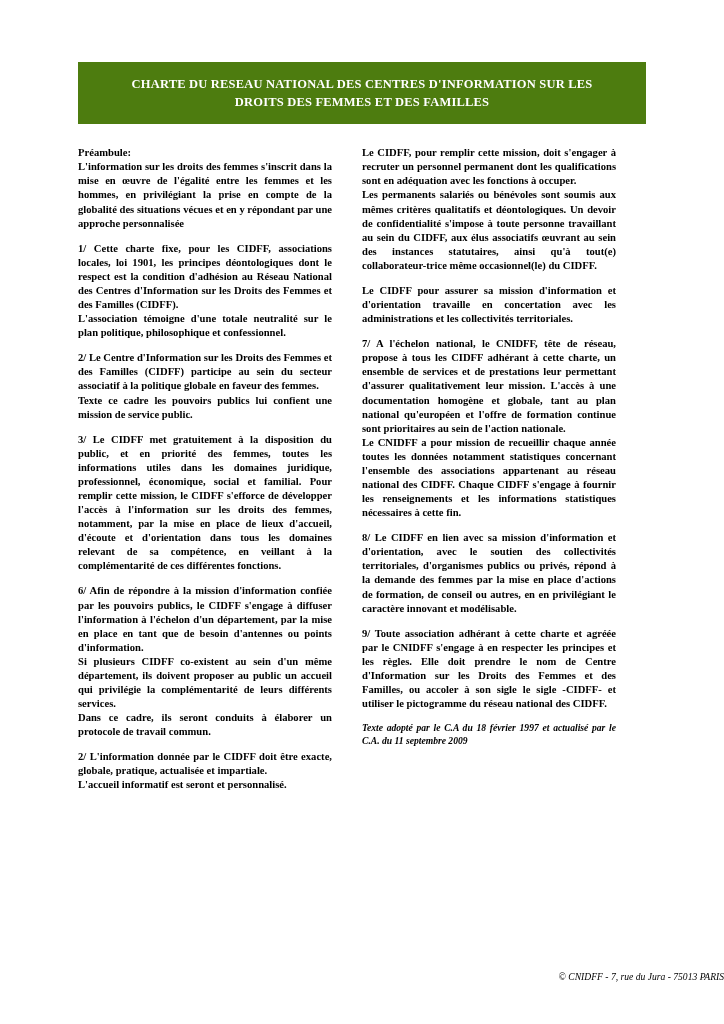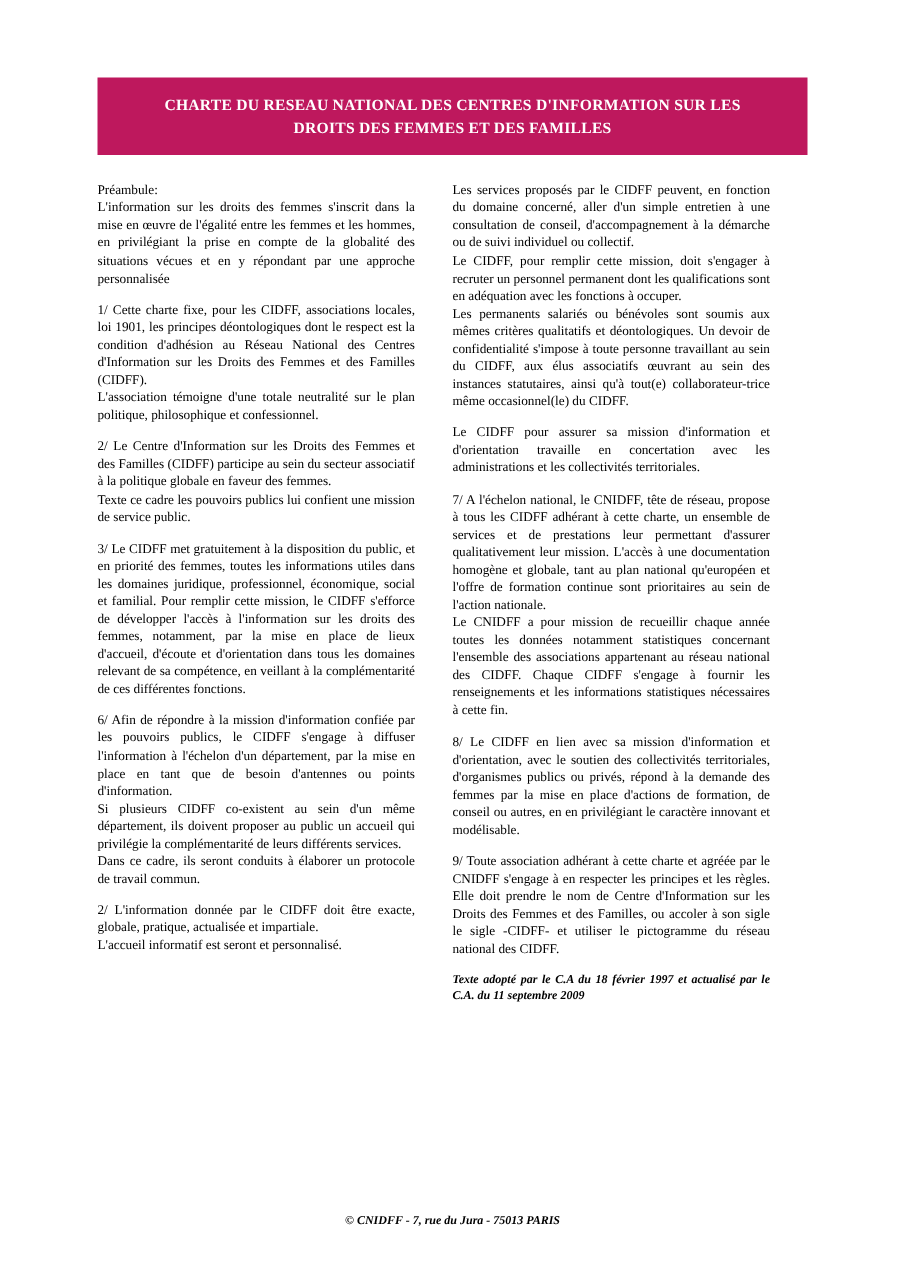--- a/index.html
+++ b/index.html
@@ -14,21 +14,21 @@
     color: #000000;
   }
   .page {
     position: relative;
     width: 724px;
     height: 1024px;
     box-sizing: border-box;
     padding: 62px 78px 0 78px;
   }
   .title-banner {
-    background: #be185d;
+    background: #4d7c0f;
     color: #ffffff;
     text-align: center;
     font-weight: bold;
     font-size: 12.5px;
     letter-spacing: 0.2px;
     line-height: 1.45;
     padding: 13px 30px 13px 30px;
     margin: 0 0 22px 0;
     text-transform: uppercase;
   }
@@ -39,41 +39,42 @@
   }
   .col {
     width: 254px;
     font-size: 10.6px;
     line-height: 1.33;
     text-align: justify;
   }
   .col p {
     margin: 0 0 11px 0;
     text-align: justify;
+    font-weight: bold;
   }
   .col p.tight {
     margin-bottom: 0;
   }
   .note {
     font-style: italic;
     font-weight: bold;
     font-size: 9.6px;
     line-height: 1.35;
     margin-top: 16px;
     text-align: left;
   }
   .footer {
     position: absolute;
     left: 0;
     right: 0;
     bottom: 42px;
-    text-align: center;
+    text-align: right;
     font-size: 9.6px;
     font-style: italic;
-    font-weight: bold;
+    font-weight: normal;
   }
 </style>
 </head>
 <body>
 
 <div class="page">
 
   <div class="title-banner">CHARTE DU RESEAU NATIONAL DES CENTRES D'INFORMATION SUR LES DROITS DES FEMMES ET DES FAMILLES</div>
 
   <div class="columns">
@@ -87,21 +88,20 @@
       <p>Texte ce cadre les pouvoirs publics lui confient une mission de service public.</p>
       <p>3/ Le CIDFF met gratuitement à la disposition du public, et en priorité des femmes, toutes les informations utiles dans les domaines juridique, professionnel, économique, social et familial. Pour remplir cette mission, le CIDFF s'efforce de développer l'accès à l'information sur les droits des femmes, notamment, par la mise en place de lieux d'accueil, d'écoute et d'orientation dans tous les domaines relevant de sa compétence, en veillant à la complémentarité de ces différentes fonctions.</p>
       <p class="tight">6/ Afin de répondre à la mission d'information confiée par les pouvoirs publics, le CIDFF s'engage à diffuser l'information à l'échelon d'un département, par la mise en place en tant que de besoin d'antennes ou points d'information.</p>
       <p class="tight">Si plusieurs CIDFF co-existent au sein d'un même département, ils doivent proposer au public un accueil qui privilégie la complémentarité de leurs différents services.</p>
       <p>Dans ce cadre, ils seront conduits à élaborer un protocole de travail commun.</p>
       <p class="tight">2/ L'information donnée par le CIDFF doit être exacte, globale, pratique, actualisée et impartiale.</p>
       <p>L'accueil informatif est seront et personnalisé.</p>
     </div>
 
     <div class="col">
-      <p class="tight">Les services proposés par le CIDFF peuvent, en fonction du domaine concerné, aller d'un simple entretien à une consultation de conseil, d'accompagnement à la démarche ou de suivi individuel ou collectif.</p>
       <p class="tight">Le CIDFF, pour remplir cette mission, doit s'engager à recruter un personnel permanent dont les qualifications sont en adéquation avec les fonctions à occuper.</p>
       <p>Les permanents salariés ou bénévoles sont soumis aux mêmes critères qualitatifs et déontologiques. Un devoir de confidentialité s'impose à toute personne travaillant au sein du CIDFF, aux élus associatifs œuvrant au sein des instances statutaires, ainsi qu'à tout(e) collaborateur-trice même occasionnel(le) du CIDFF.</p>
       <p>Le CIDFF pour assurer sa mission d'information et d'orientation travaille en concertation avec les administrations et les collectivités territoriales.</p>
       <p class="tight">7/ A l'échelon national, le CNIDFF, tête de réseau, propose à tous les CIDFF adhérant à cette charte, un ensemble de services et de prestations leur permettant d'assurer qualitativement leur mission. L'accès à une documentation homogène et globale, tant au plan national qu'européen et l'offre de formation continue sont prioritaires au sein de l'action nationale.</p>
       <p>Le CNIDFF a pour mission de recueillir chaque année toutes les données notamment statistiques concernant l'ensemble des associations appartenant au réseau national des CIDFF. Chaque CIDFF s'engage à fournir les renseignements et les informations statistiques nécessaires à cette fin.</p>
       <p>8/ Le CIDFF en lien avec sa mission d'information et d'orientation, avec le soutien des collectivités territoriales, d'organismes publics ou privés, répond à la demande des femmes par la mise en place d'actions de formation, de conseil ou autres, en en privilégiant le caractère innovant et modélisable.</p>
       <p>9/ Toute association adhérant à cette charte et agréée par le CNIDFF s'engage à en respecter les principes et les règles. Elle doit prendre le nom de Centre d'Information sur les Droits des Femmes et des Familles, ou accoler à son sigle le sigle -CIDFF- et utiliser le pictogramme du réseau national des CIDFF.</p>
       <p class="note">Texte adopté par le C.A du 18 février 1997 et actualisé par le C.A. du 11 septembre 2009</p>
     </div>
 

